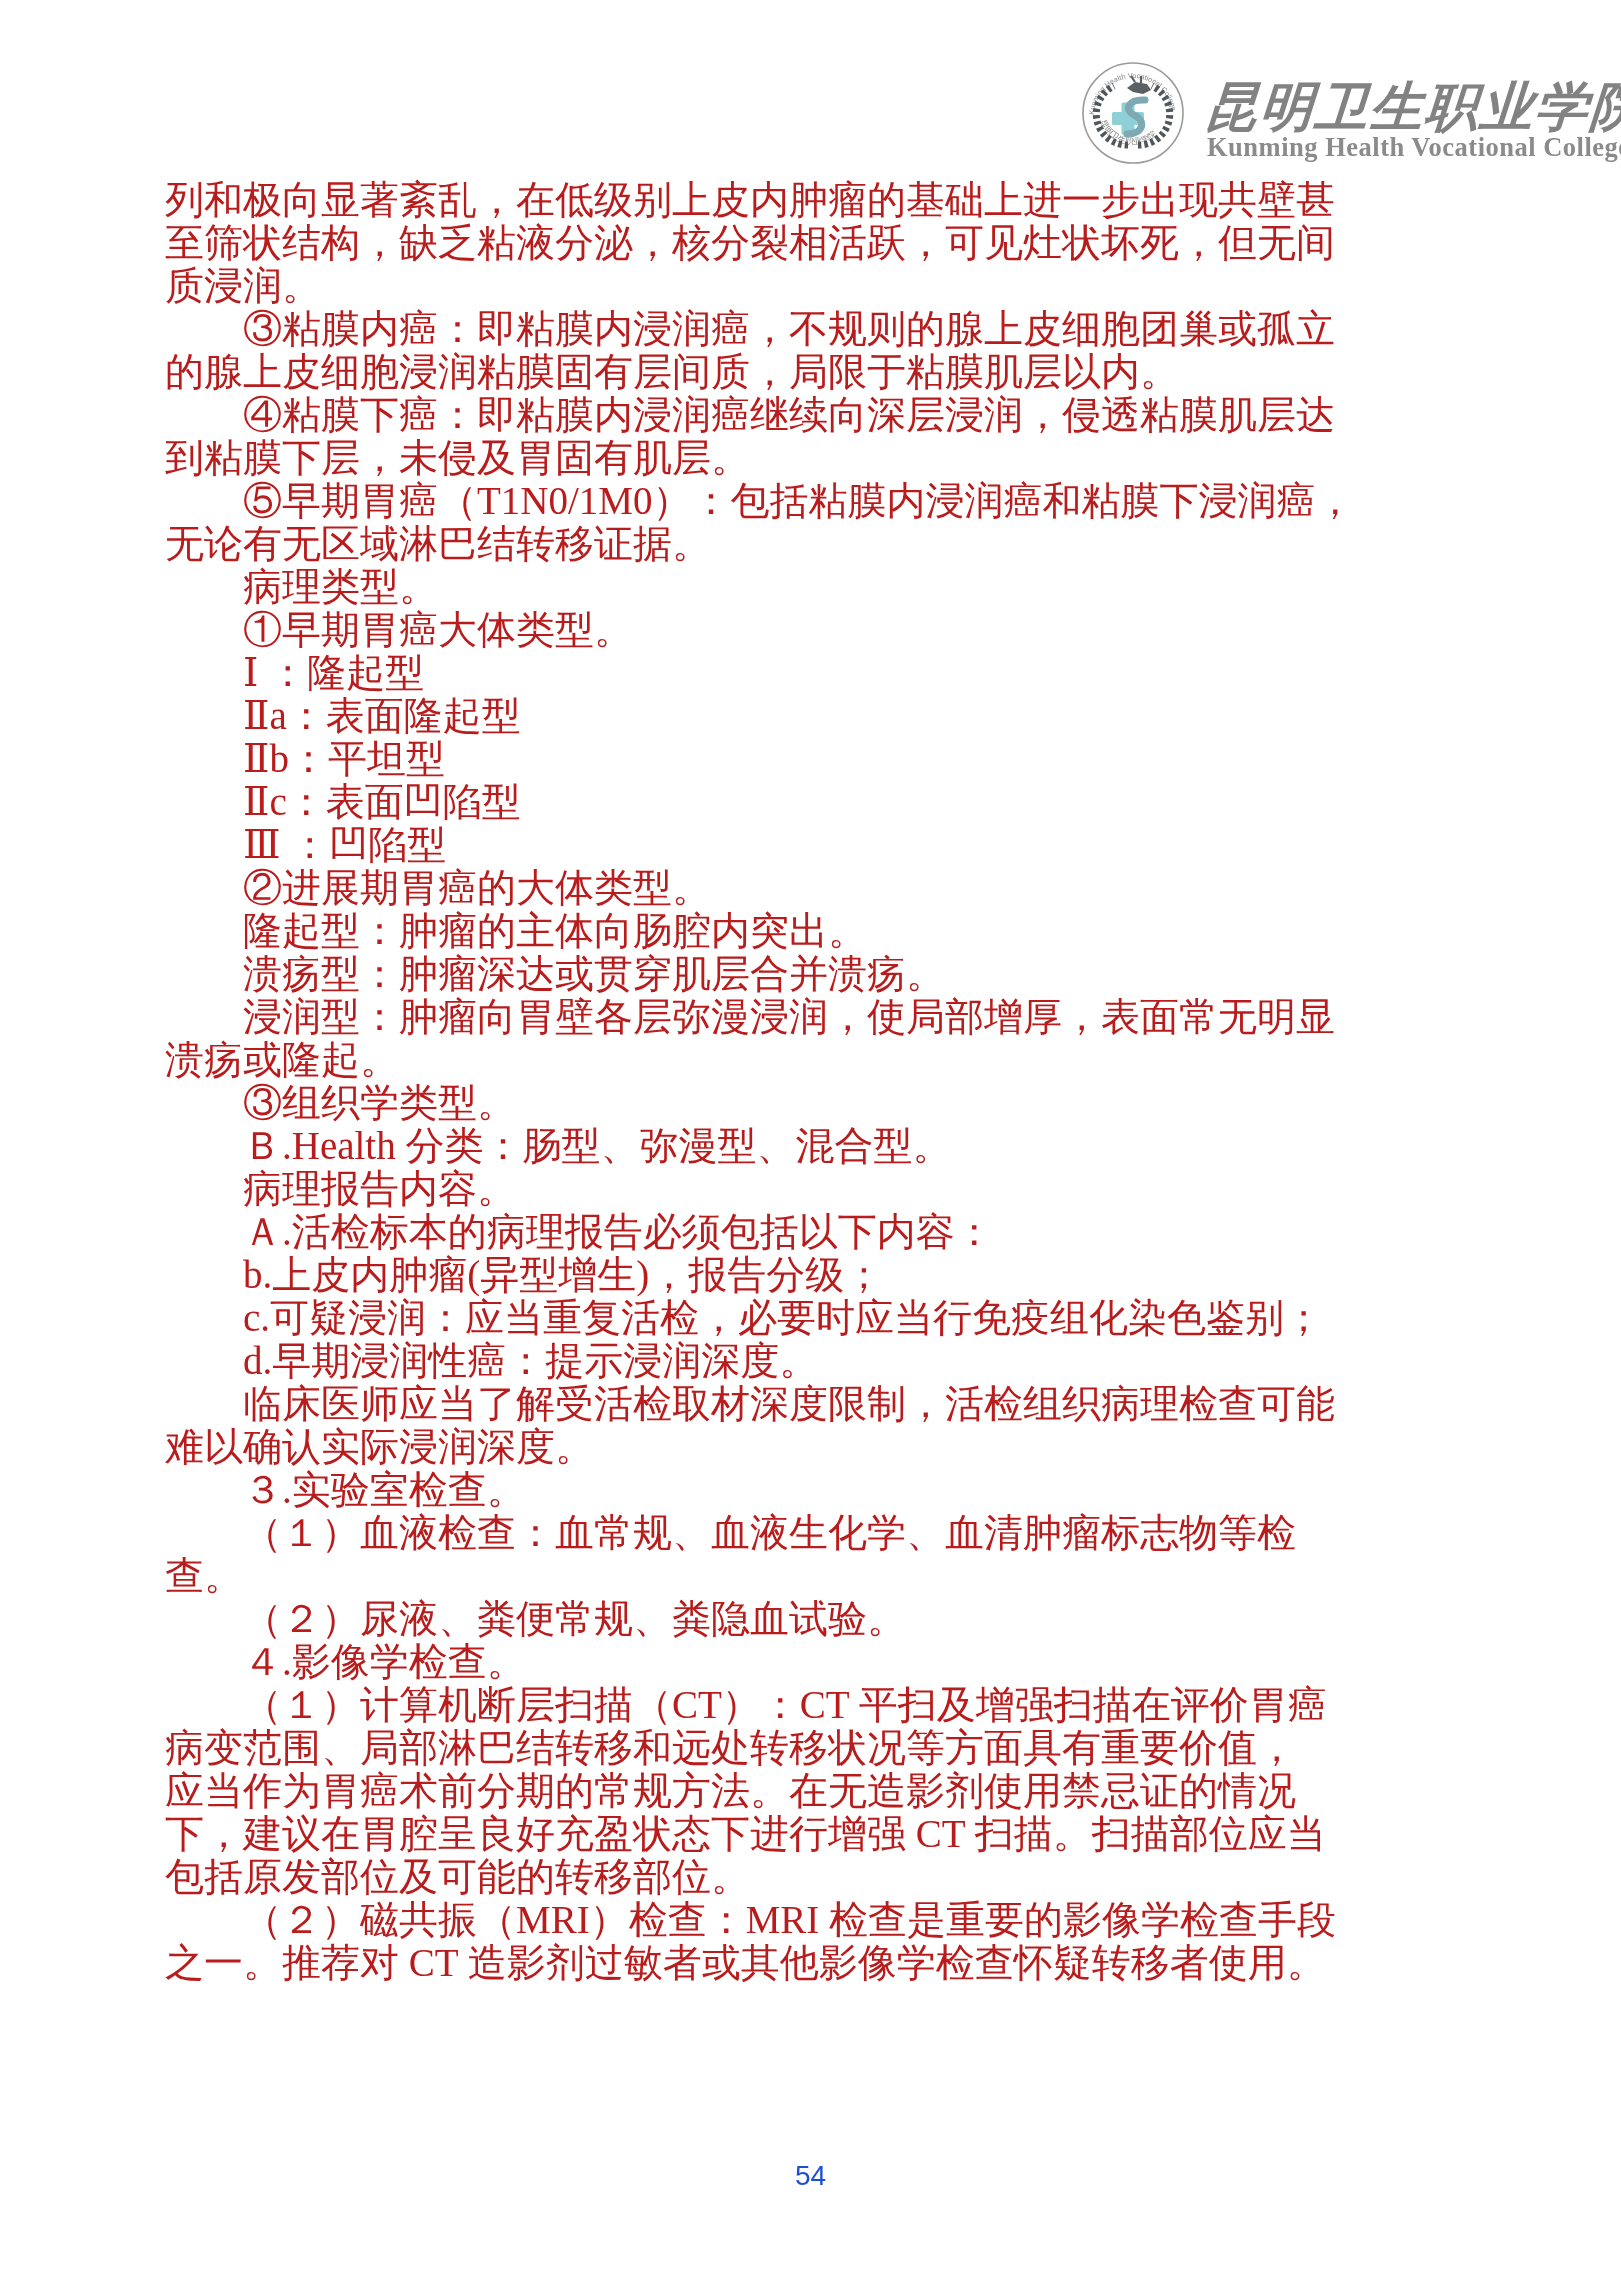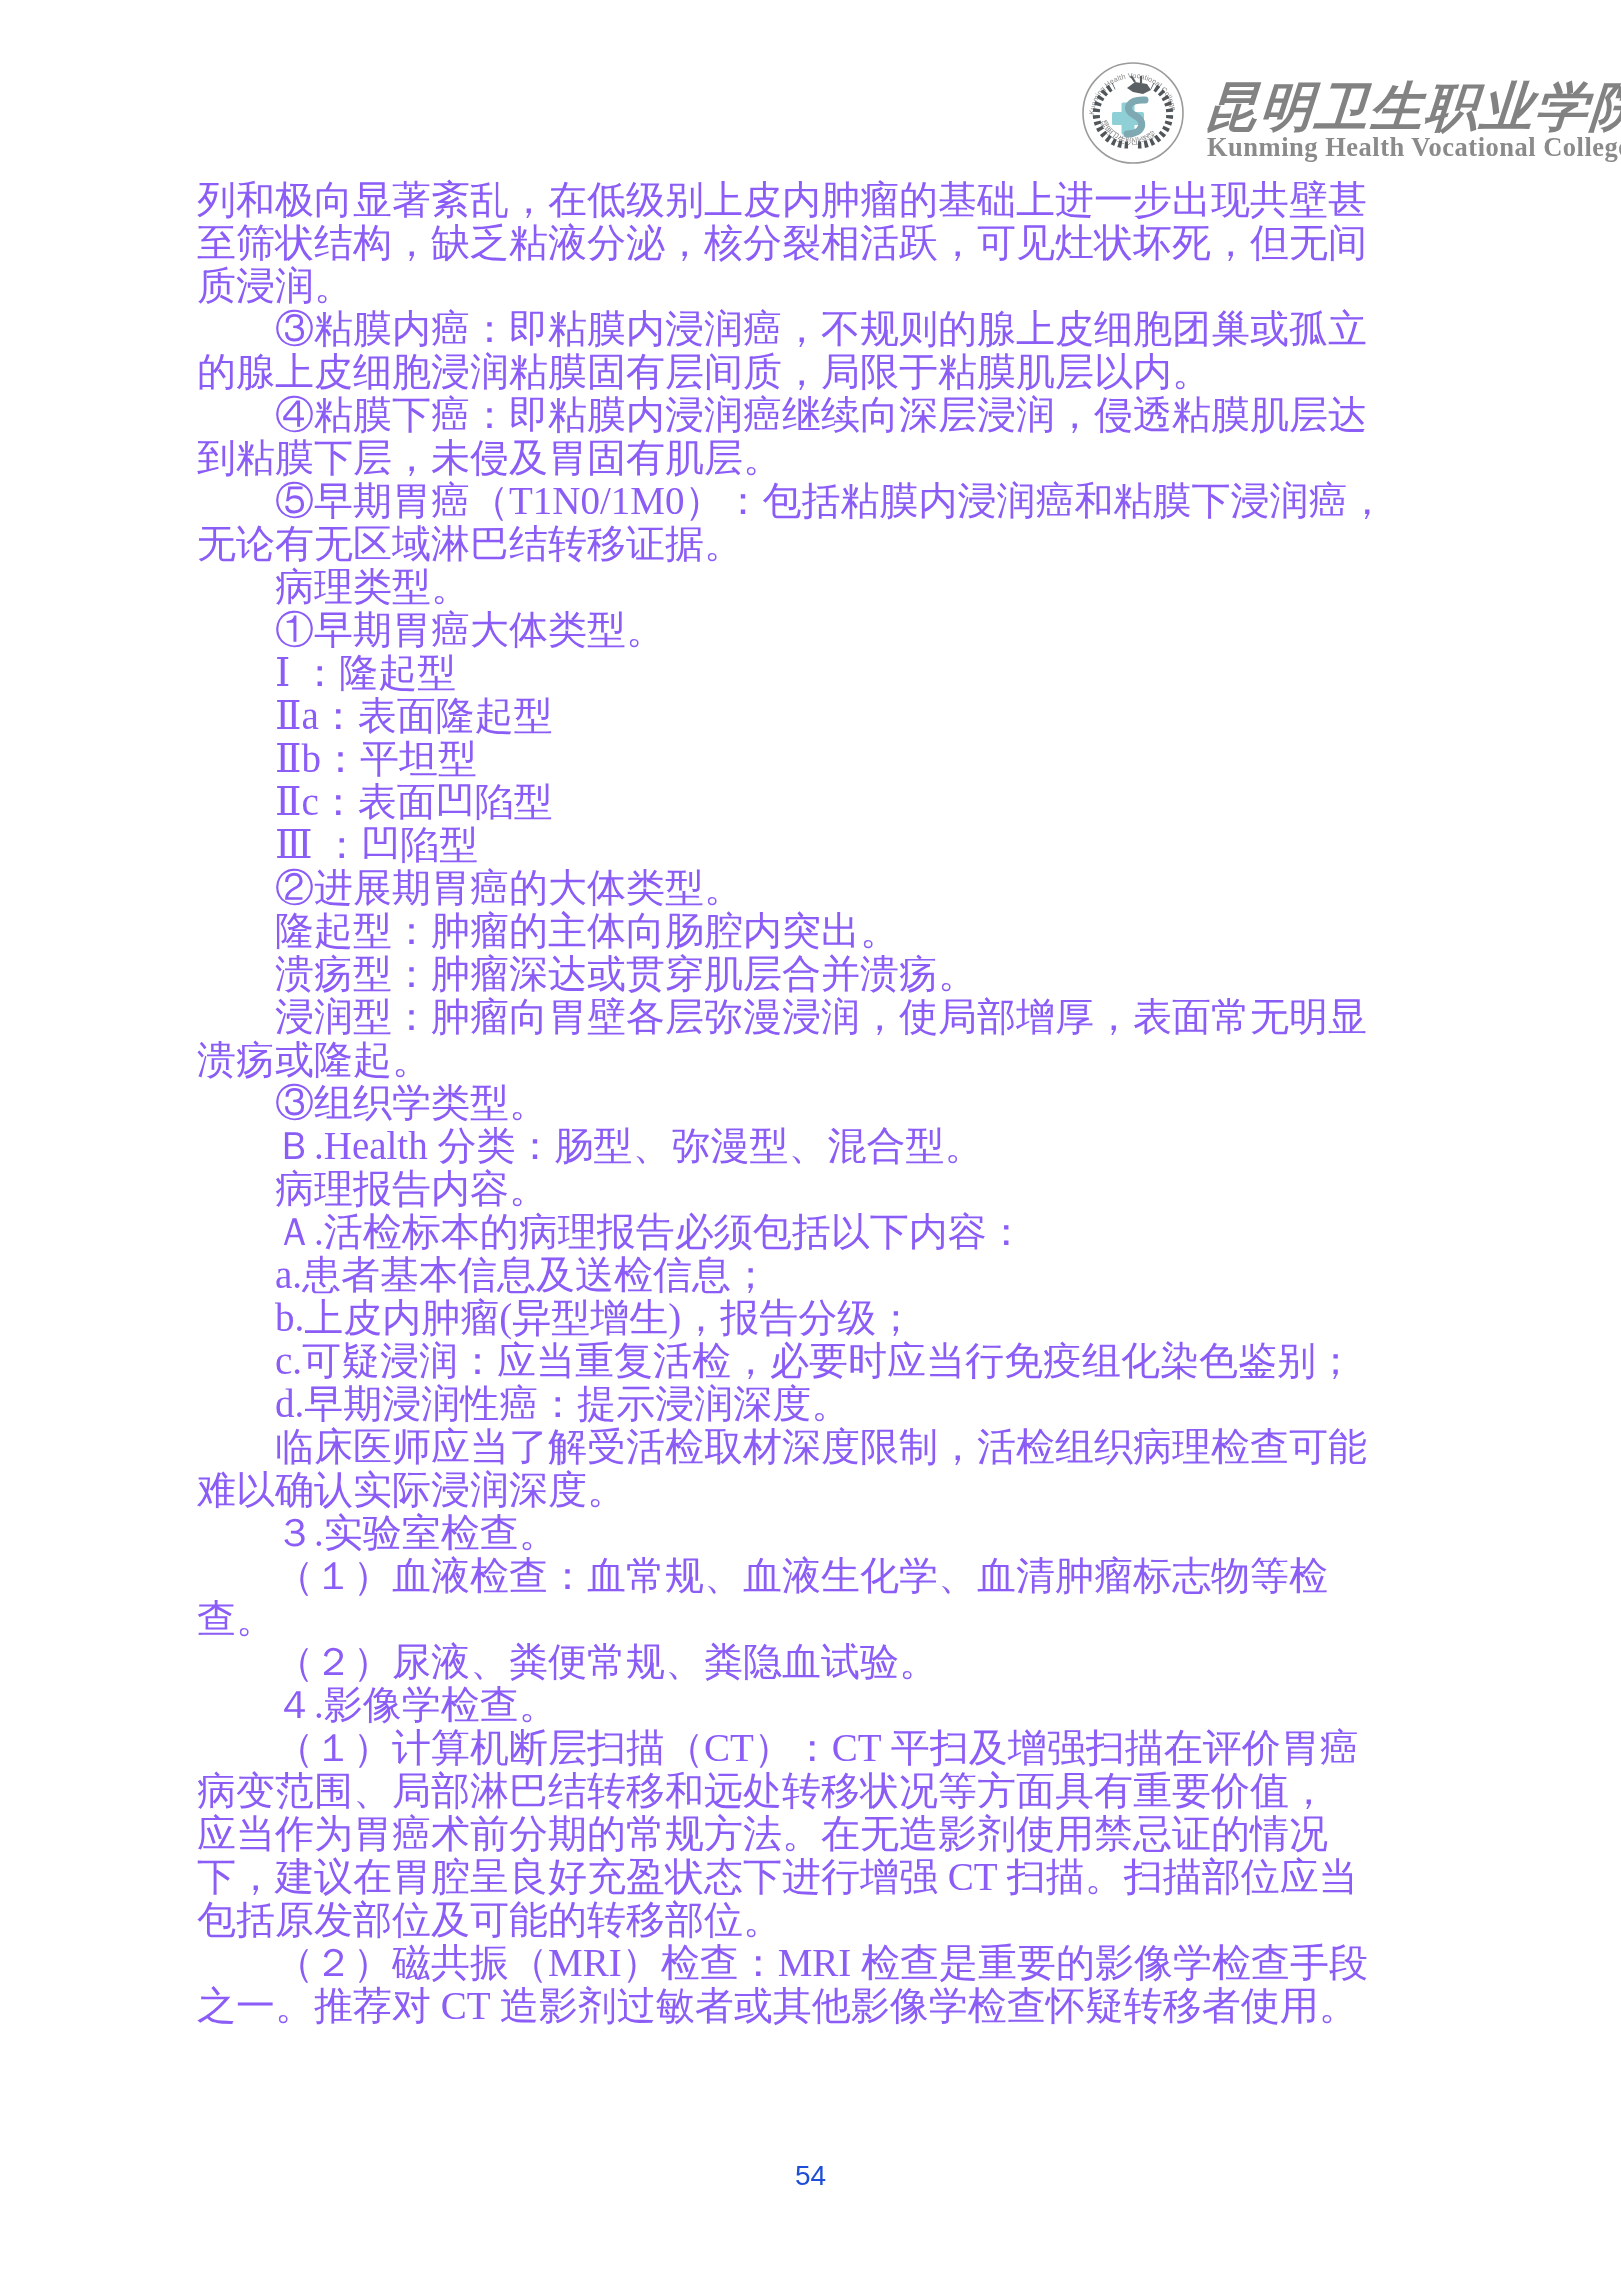--- a/index.html
+++ b/index.html
@@ -23,21 +23,21 @@
     transform:skewX(-4deg);
   }
   .name-en{
     position:absolute;left:129px;top:76px;
     font-size:26.5px;line-height:29px;font-weight:bold;
     color:#8b8b8b;letter-spacing:0.5px;white-space:nowrap;
   }
   
   .textblock{
     position:absolute;left:165px;top:178px;width:1235px;
-    font-size:39px;color:#8b5cf6;margin-left:32px;
+    font-size:39px;color:#b91c1c;
   }
   .tline{
     height:43px;line-height:43px;white-space:nowrap;
   }
   .tline.ind{padding-left:78px;}
   
   .pagenum{
     position:absolute;left:0;right:0;top:2160px;
     text-align:center;
     font-family:"Liberation Sans","DejaVu Sans",sans-serif;
@@ -103,21 +103,20 @@
       <div class="tline ind">Ⅲ ：凹陷型</div>
       <div class="tline ind">②进展期胃癌的大体类型。</div>
       <div class="tline ind">隆起型：肿瘤的主体向肠腔内突出。</div>
       <div class="tline ind">溃疡型：肿瘤深达或贯穿肌层合并溃疡。</div>
       <div class="tline ind">浸润型：肿瘤向胃壁各层弥漫浸润，使局部增厚，表面常无明显</div>
       <div class="tline">溃疡或隆起。</div>
       <div class="tline ind">③组织学类型。</div>
       <div class="tline ind">Ｂ.Health 分类：肠型、弥漫型、混合型。</div>
       <div class="tline ind">病理报告内容。</div>
       <div class="tline ind">Ａ.活检标本的病理报告必须包括以下内容：</div>
-      <div class="tline ind">a.患者基本信息及送检信息；</div>
       <div class="tline ind">b.上皮内肿瘤(异型增生)，报告分级；</div>
       <div class="tline ind">c.可疑浸润：应当重复活检，必要时应当行免疫组化染色鉴别；</div>
       <div class="tline ind">d.早期浸润性癌：提示浸润深度。</div>
       <div class="tline ind">临床医师应当了解受活检取材深度限制，活检组织病理检查可能</div>
       <div class="tline">难以确认实际浸润深度。</div>
       <div class="tline ind">３.实验室检查。</div>
       <div class="tline ind">（１）血液检查：血常规、血液生化学、血清肿瘤标志物等检</div>
       <div class="tline">查。</div>
       <div class="tline ind">（２）尿液、粪便常规、粪隐血试验。</div>
       <div class="tline ind">４.影像学检查。</div>

